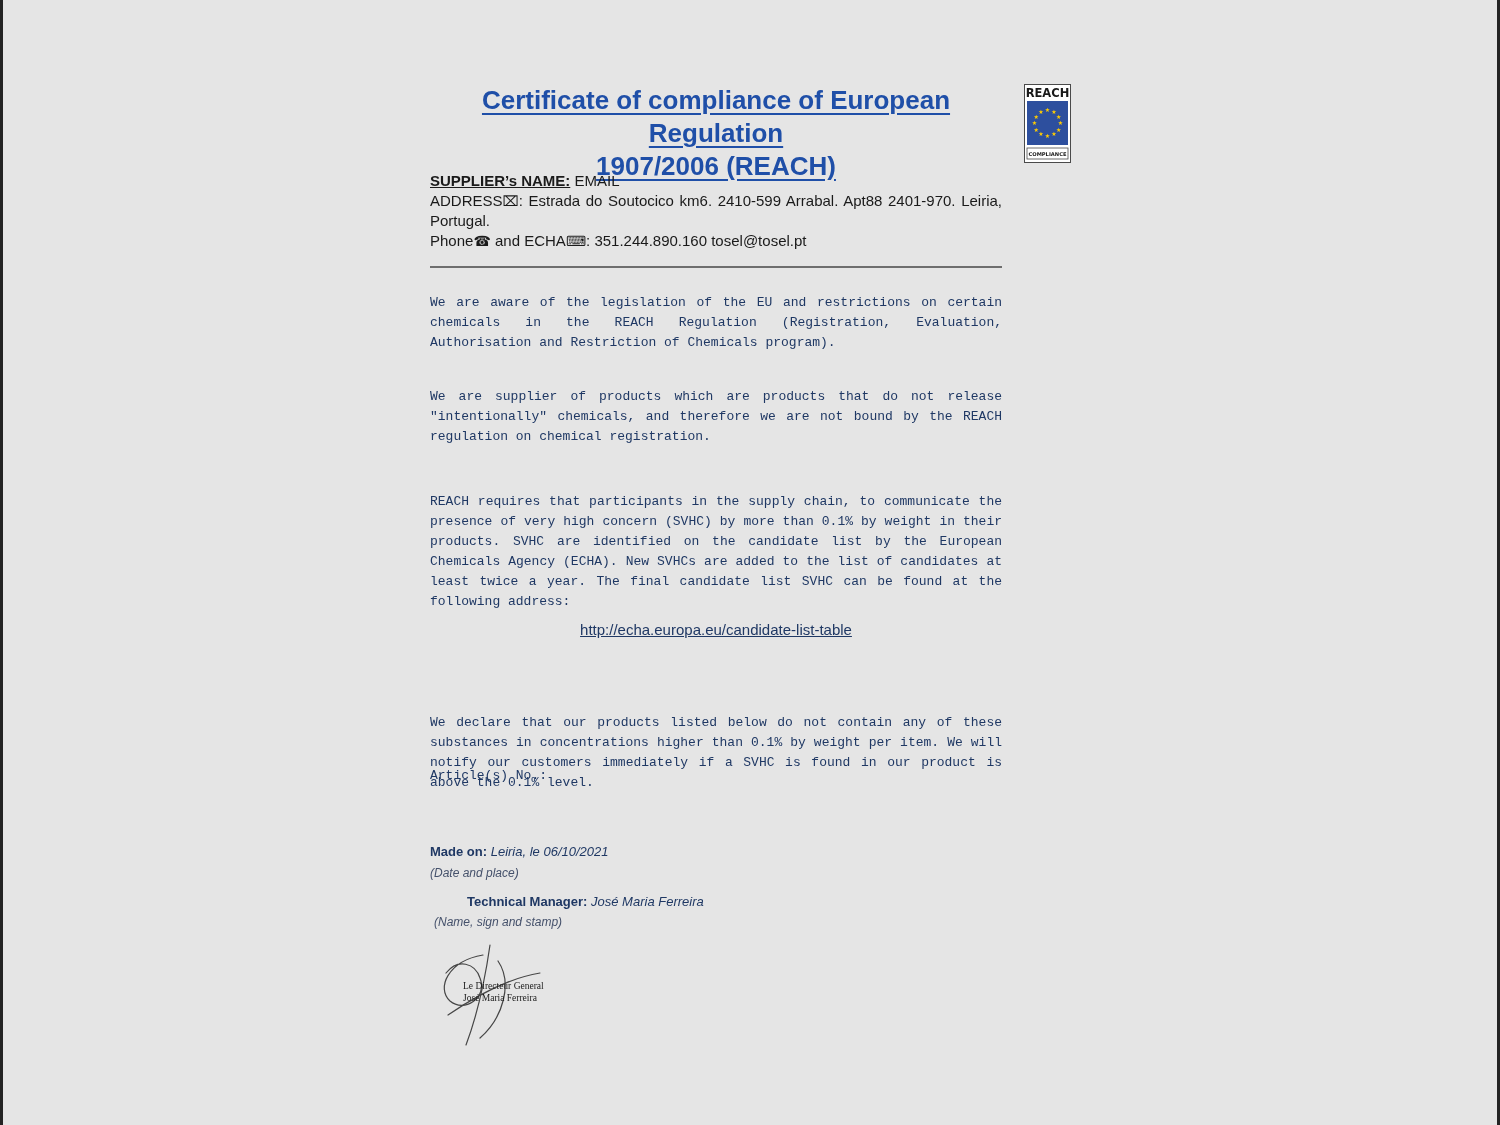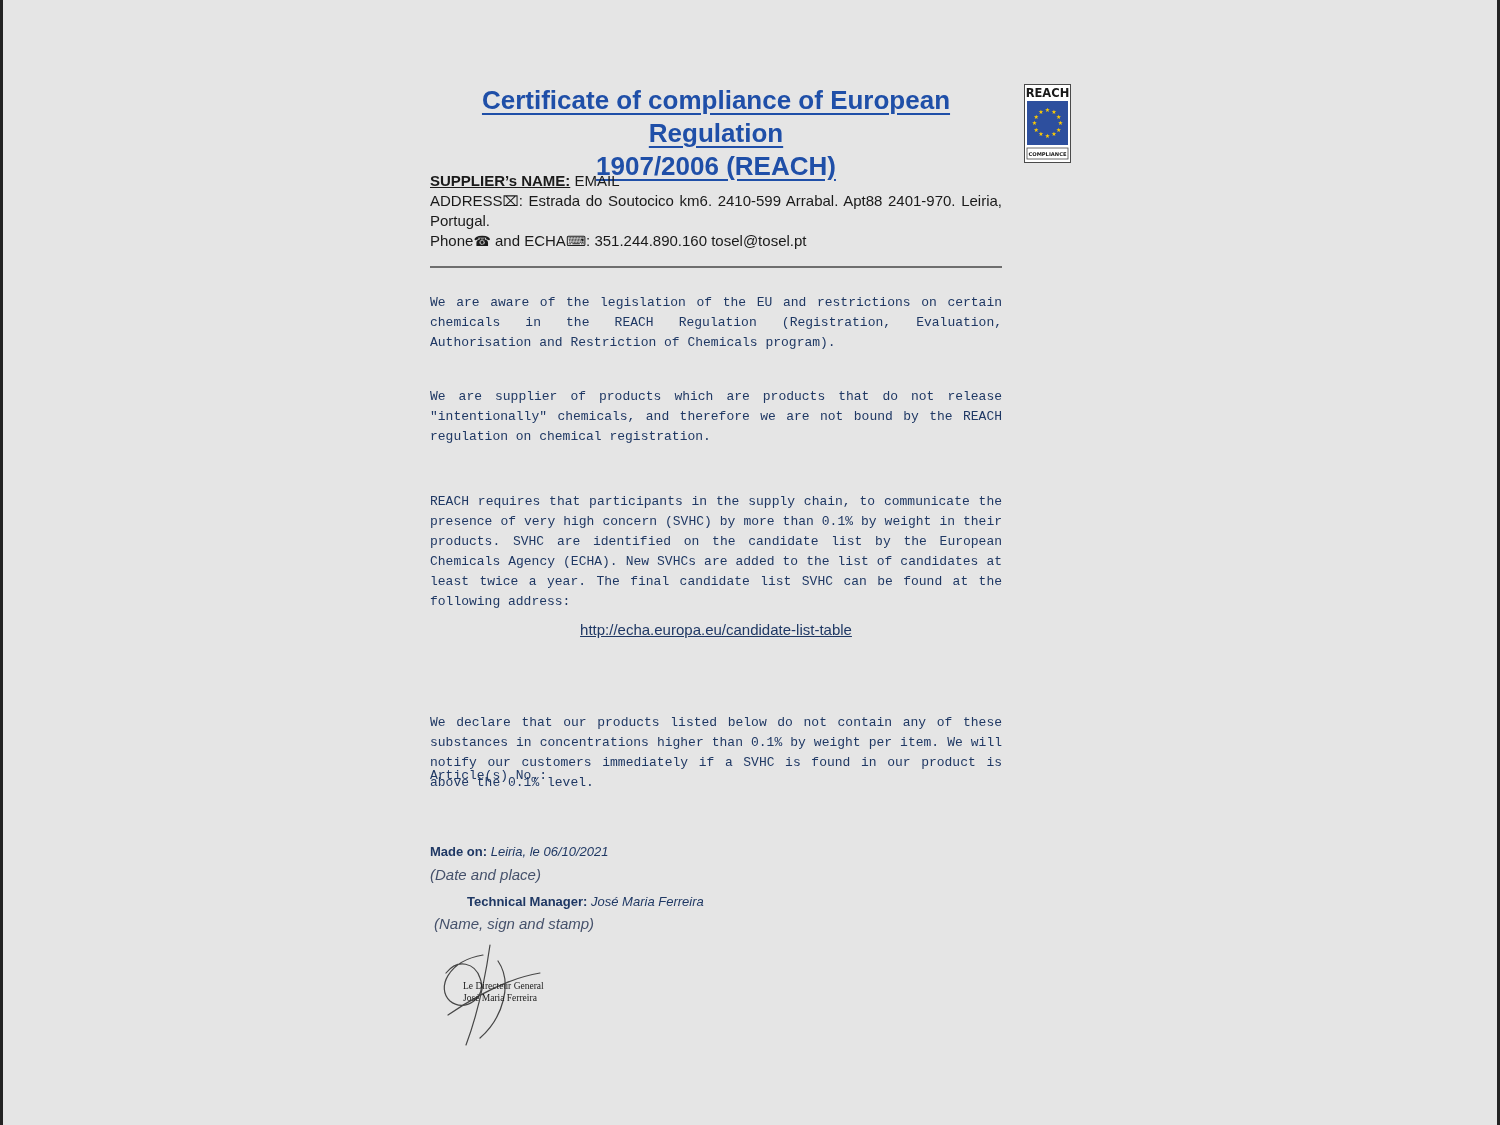--- a/index.html
+++ b/index.html
@@ -39,21 +39,21 @@
   .link-row { position: absolute; left: 430px; top: 621px; width: 572px; text-align: center;
               font-size: 15px; }
   .link-row a { color: #1F3864; text-decoration: underline; cursor: pointer; }
 
   .foot-row { position: absolute; left: 430px; width: 572px; font-size: 13px; color: #1F3864; }
   .made-on { top: 844px; }
   .tech-mgr { top: 894px; margin-left: 37px; }
   .foot-label { font-weight: bold; }
   .foot-value { font-style: italic; }
 
-  .note { position: absolute; left: 430px; width: 572px; font-size: 15px; font-style: italic;
+  .note { position: absolute; left: 430px; width: 572px; font-size: 12px; font-style: italic;
           color: #45516b; }
   .date-note { top: 866px; }
   .name-note { top: 915px; padding-left: 4px; }
 
   .signature { position: absolute; left: 428px; top: 943px; width: 135px; height: 108px; }
   .signature svg { position: absolute; left: 0; top: 0; }
   .stamp { position: absolute; left: 35px; top: 37px; width: 110px;
            font-family: "Liberation Serif", serif; font-size: 9.5px; line-height: 12px;
            color: #1b1b1b; }
   .stamp span { display: block; white-space: nowrap; }

